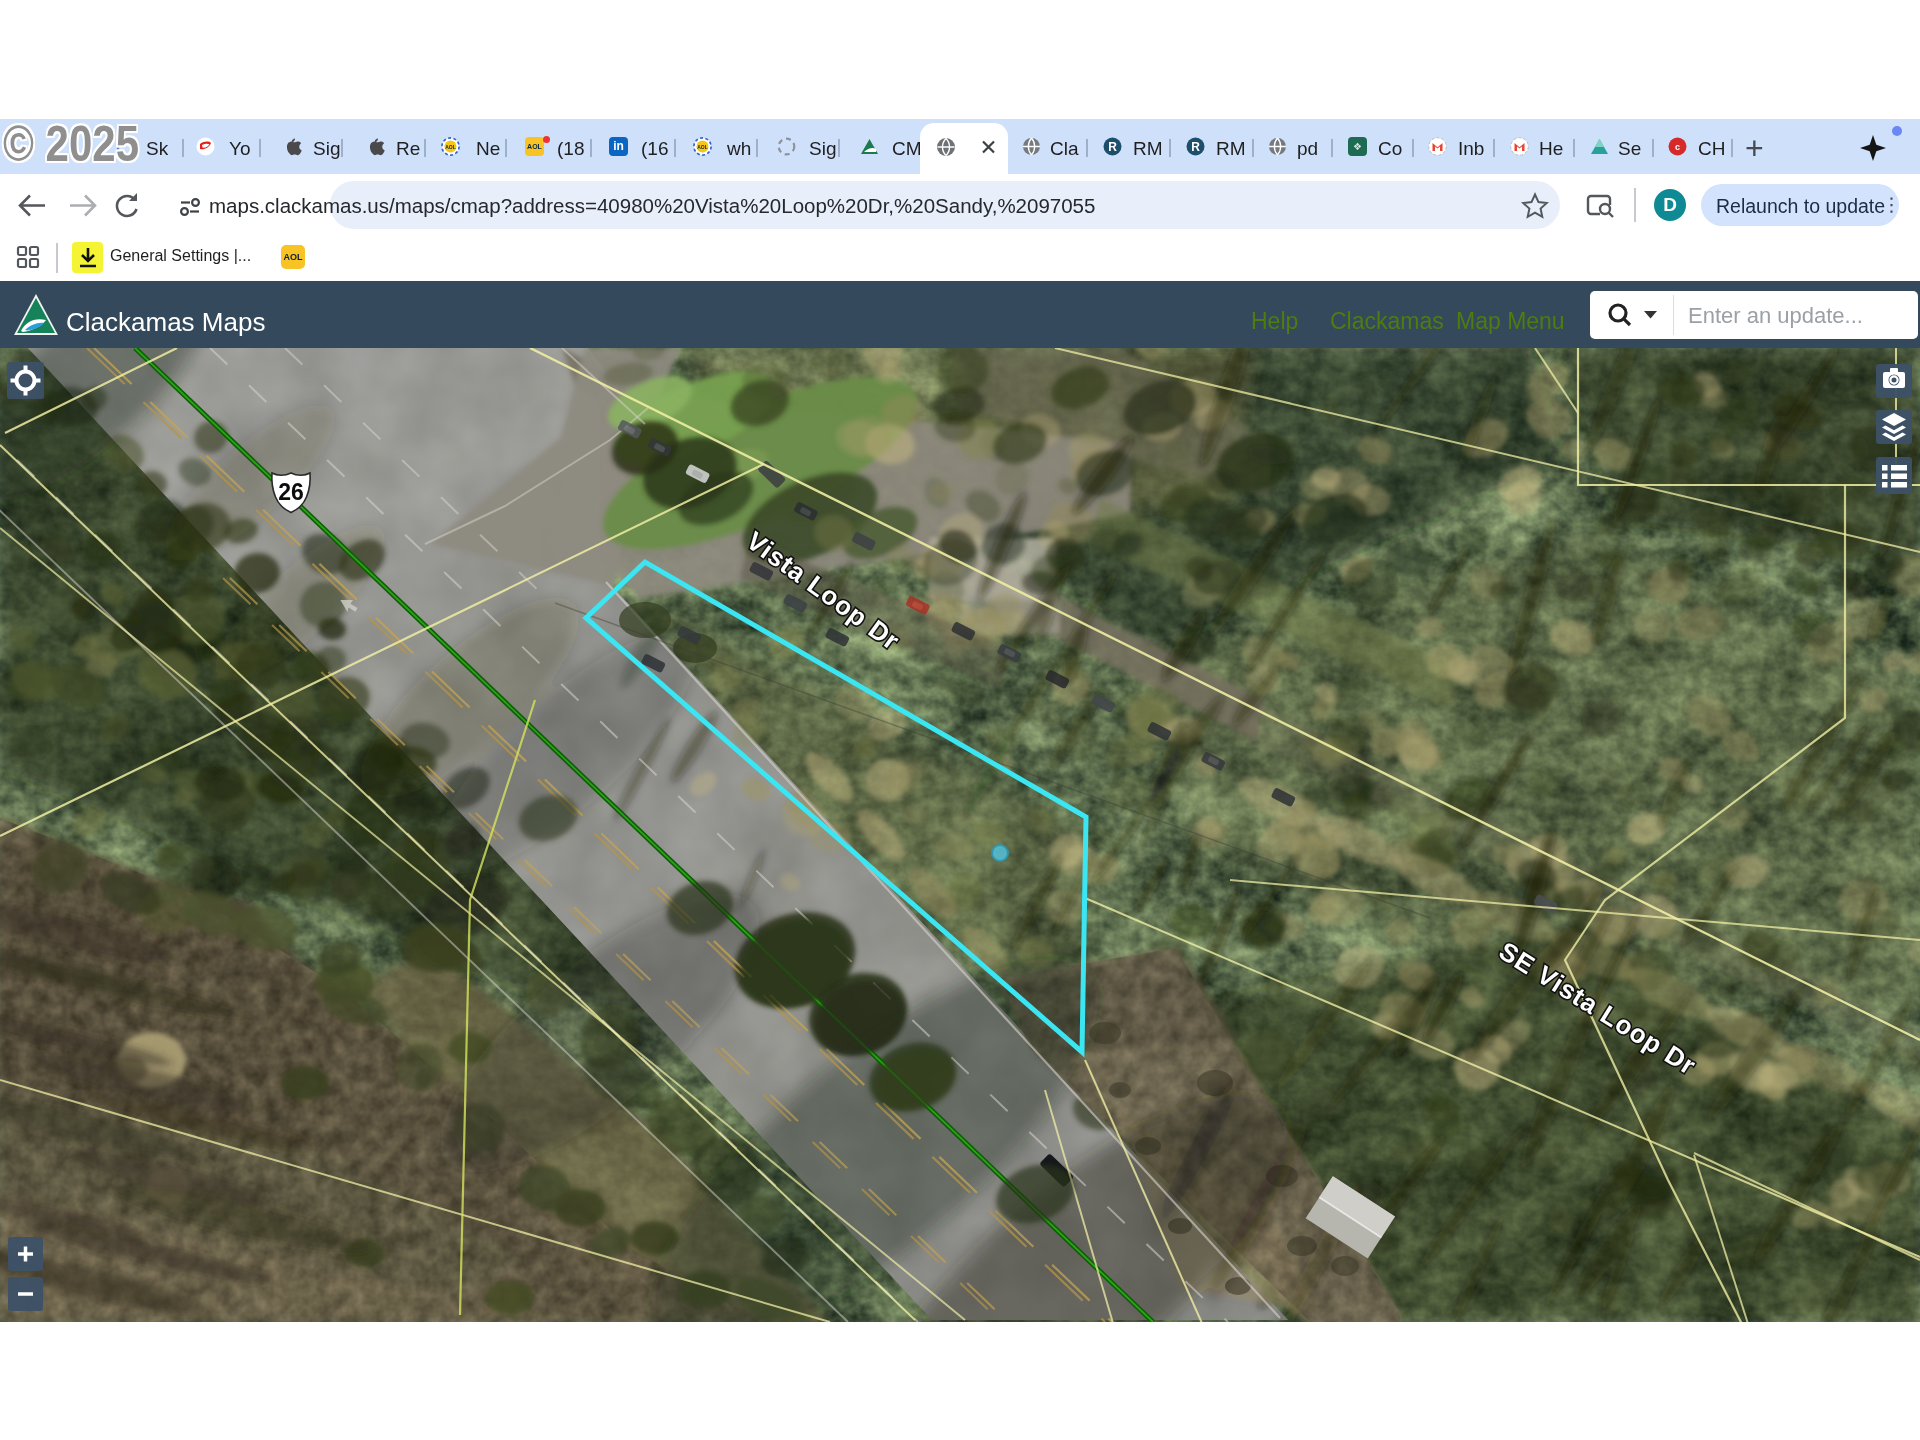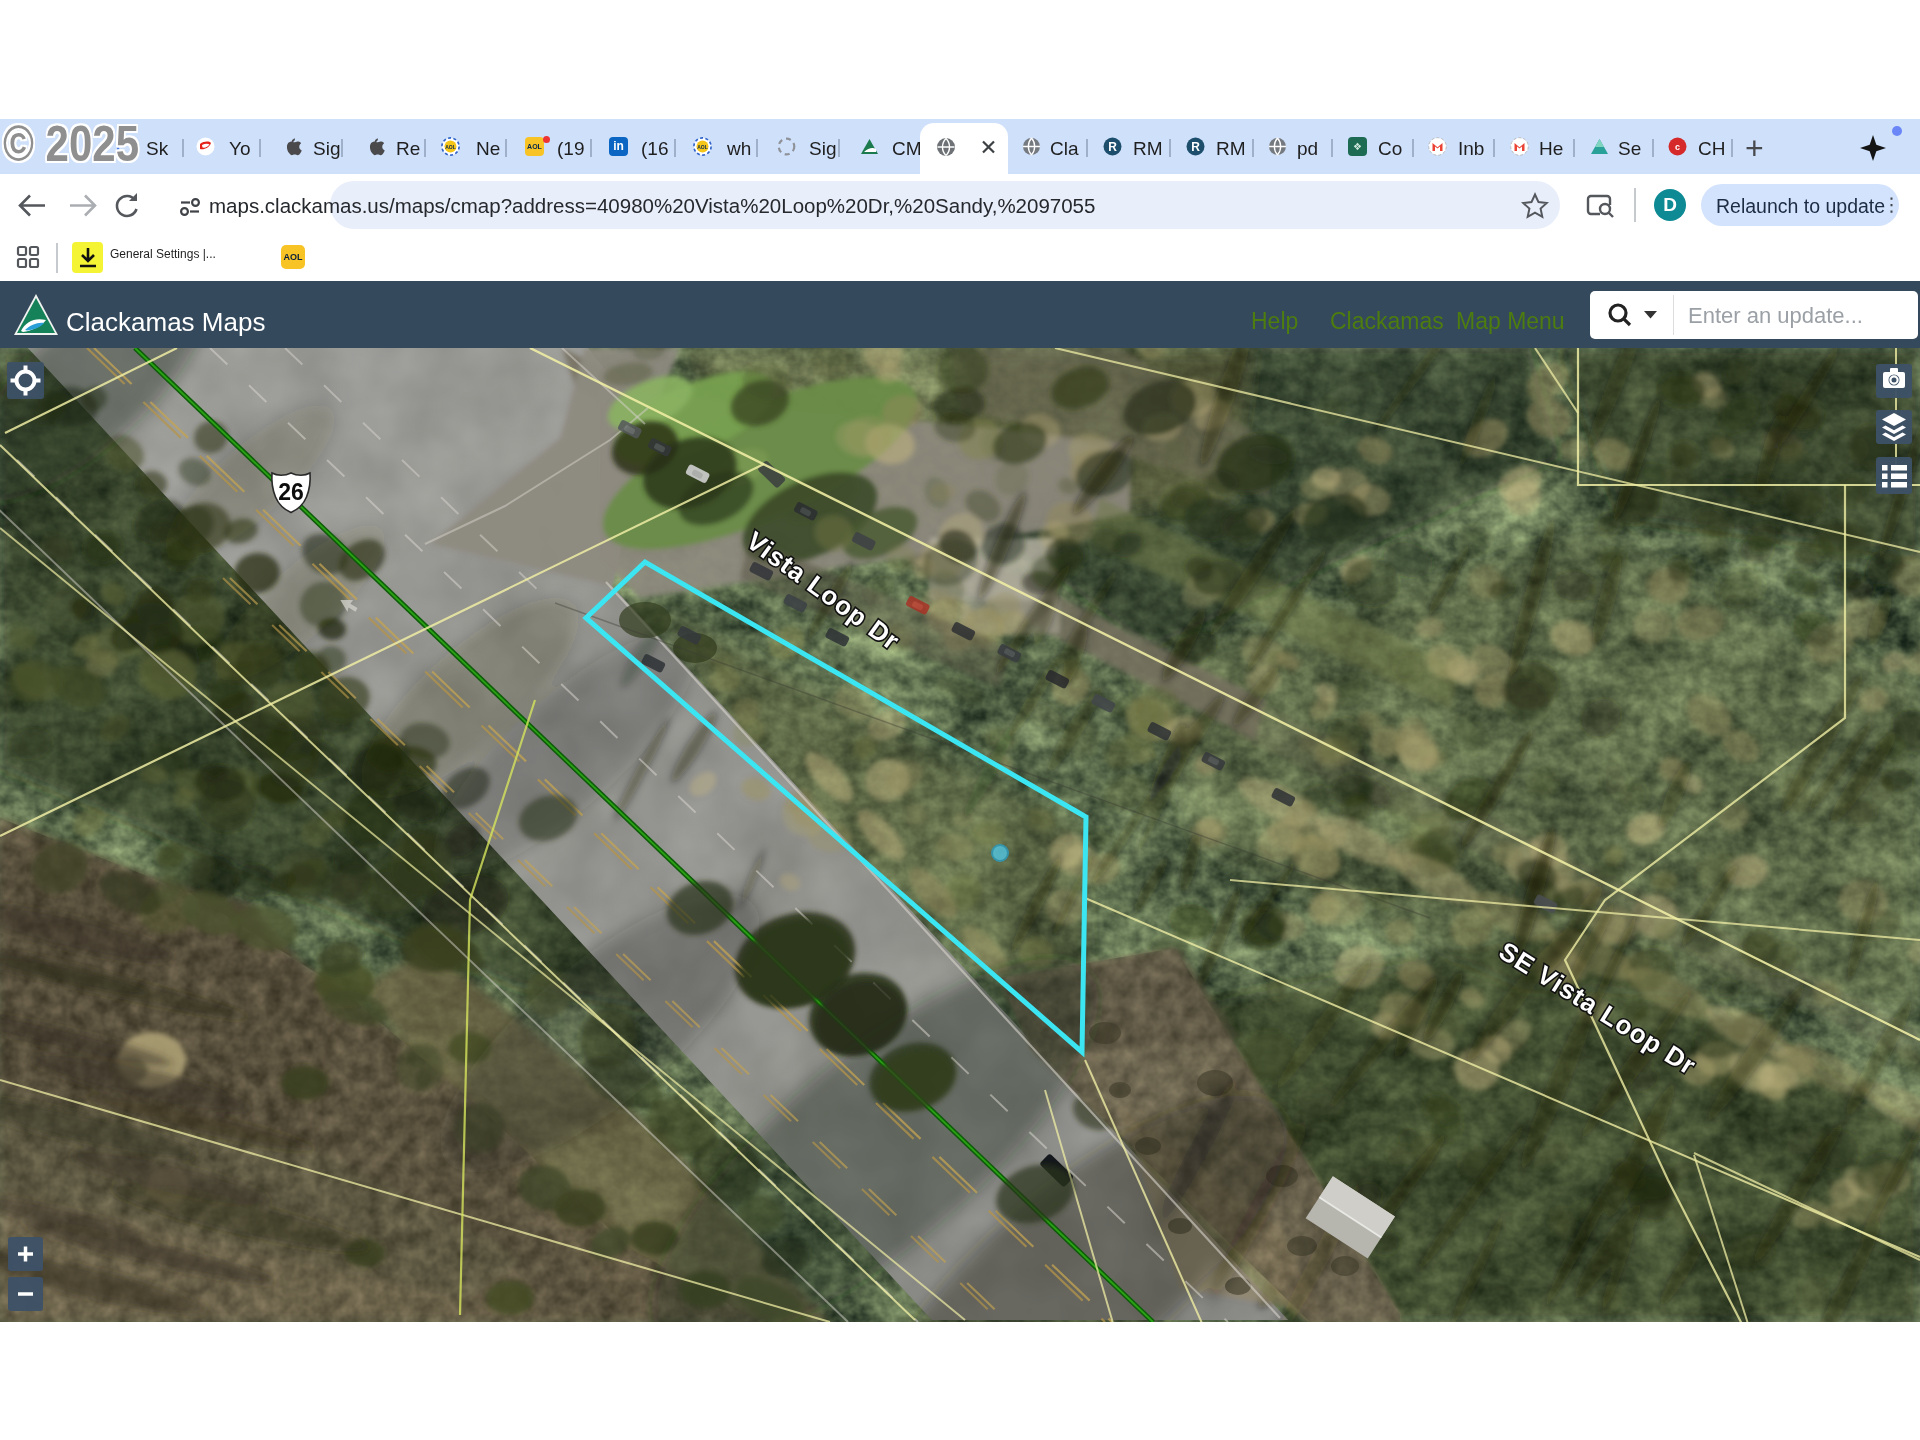--- a/index.html
+++ b/index.html
@@ -40,21 +40,21 @@
   </svg>
 <div class="tabtxt" style="left:396px">Re</div>
 <svg class="fav" style="left:441px">
     <circle cx="9.5" cy="9.5" r="8.6" fill="#fff" stroke="#2e62c9" stroke-width="1.6" stroke-dasharray="3 2.4"></circle>
     <circle cx="9.5" cy="9.5" r="6" fill="#f5c518"></circle>
     <text x="9.5" y="11.8" font-size="5" font-weight="bold" text-anchor="middle" fill="#06264d">AOL</text>
   </svg>
 <div class="tabtxt" style="left:476px">Ne</div>
 <div class="fav" style="left:525px;background:#f7c325;color:#06264d;font-size:7px;font-weight:bold;text-align:center;line-height:19px">AOL</div>
 <div class="abs" style="left:543px;top:136px;width:7px;height:7px;border-radius:50%;background:#e33"></div>
-<div class="tabtxt" style="left:557px">(19</div>
+<div class="tabtxt" style="left:557px">(18</div>
 <div class="fav" style="left:609px;background:#0a66c2;color:#fff;font-size:12px;font-weight:bold;text-align:center;line-height:19px">in</div>
 <div class="tabtxt" style="left:641px">(16</div>
 <svg class="fav" style="left:693px">
     <circle cx="9.5" cy="9.5" r="8.6" fill="#fff" stroke="#2e62c9" stroke-width="1.6" stroke-dasharray="3 2.4"></circle>
     <circle cx="9.5" cy="9.5" r="6" fill="#f5c518"></circle>
     <text x="9.5" y="11.8" font-size="5" font-weight="bold" text-anchor="middle" fill="#06264d">AOL</text>
   </svg>
 <div class="tabtxt" style="left:727px">wh</div>
 <svg class="fav" style="left:777px">
     <circle cx="9.5" cy="9.5" r="7.8" fill="none" stroke="#8f9399" stroke-width="2.2" stroke-dasharray="5 4"></circle>
@@ -179,21 +179,21 @@
       <rect x="14" y="2" width="8" height="8" rx="1.5"></rect>
       <rect x="2" y="14" width="8" height="8" rx="1.5"></rect>
       <rect x="14" y="14" width="8" height="8" rx="1.5"></rect>
     </g>
   </svg>
 <div class="abs" style="left:56px;top:243px;width:1.5px;height:30px;background:#c6c9ce"></div>
 <div class="abs" style="left:72px;top:242px;width:31px;height:31px;background:#f4f435;border-radius:4px"></div>
 <svg class="abs" style="left:77px;top:246px" width="22" height="24">
     <path d="M11,2 v12 M5,9 l6,6 6,-6 M3,20 h16" stroke="#111" stroke-width="2.6" fill="none"></path>
   </svg>
-<div class="abs" style="left:110px;top:247px;font-size:12px;color:#1f1f1f">General Settings |...</div>
+<div class="abs" style="left:110px;top:247px;font-size:16px;color:#1f1f1f">General Settings |...</div>
 <div class="abs" style="left:281px;top:245px;width:24px;height:24px;background:#f7c325;border-radius:5px;color:#0a1f3c;font-size:9px;font-weight:bold;text-align:center;line-height:24px">AOL</div>
 
 <div class="navy"></div>
 <svg class="abs" style="left:13px;top:293px" width="46" height="44">
     <path d="M23,1 L45,42 L1,42 Z" fill="#f0f3f0"></path>
     <path d="M23,5 L42,40 L4,40 Z" fill="#15825a"></path>
     <path d="M8,38 C12,29 22,24 33,27 C28,34 18,38 10,39 Z" fill="#fff"></path>
     <path d="M12,37 C17,32 25,29 31,30 C27,35 19,37 14,37.5 Z" fill="#2a9fd8"></path>
   </svg>
 <div class="abs" style="left:66px;top:307px;font-size:26px;color:#fff">Clackamas Maps</div>

